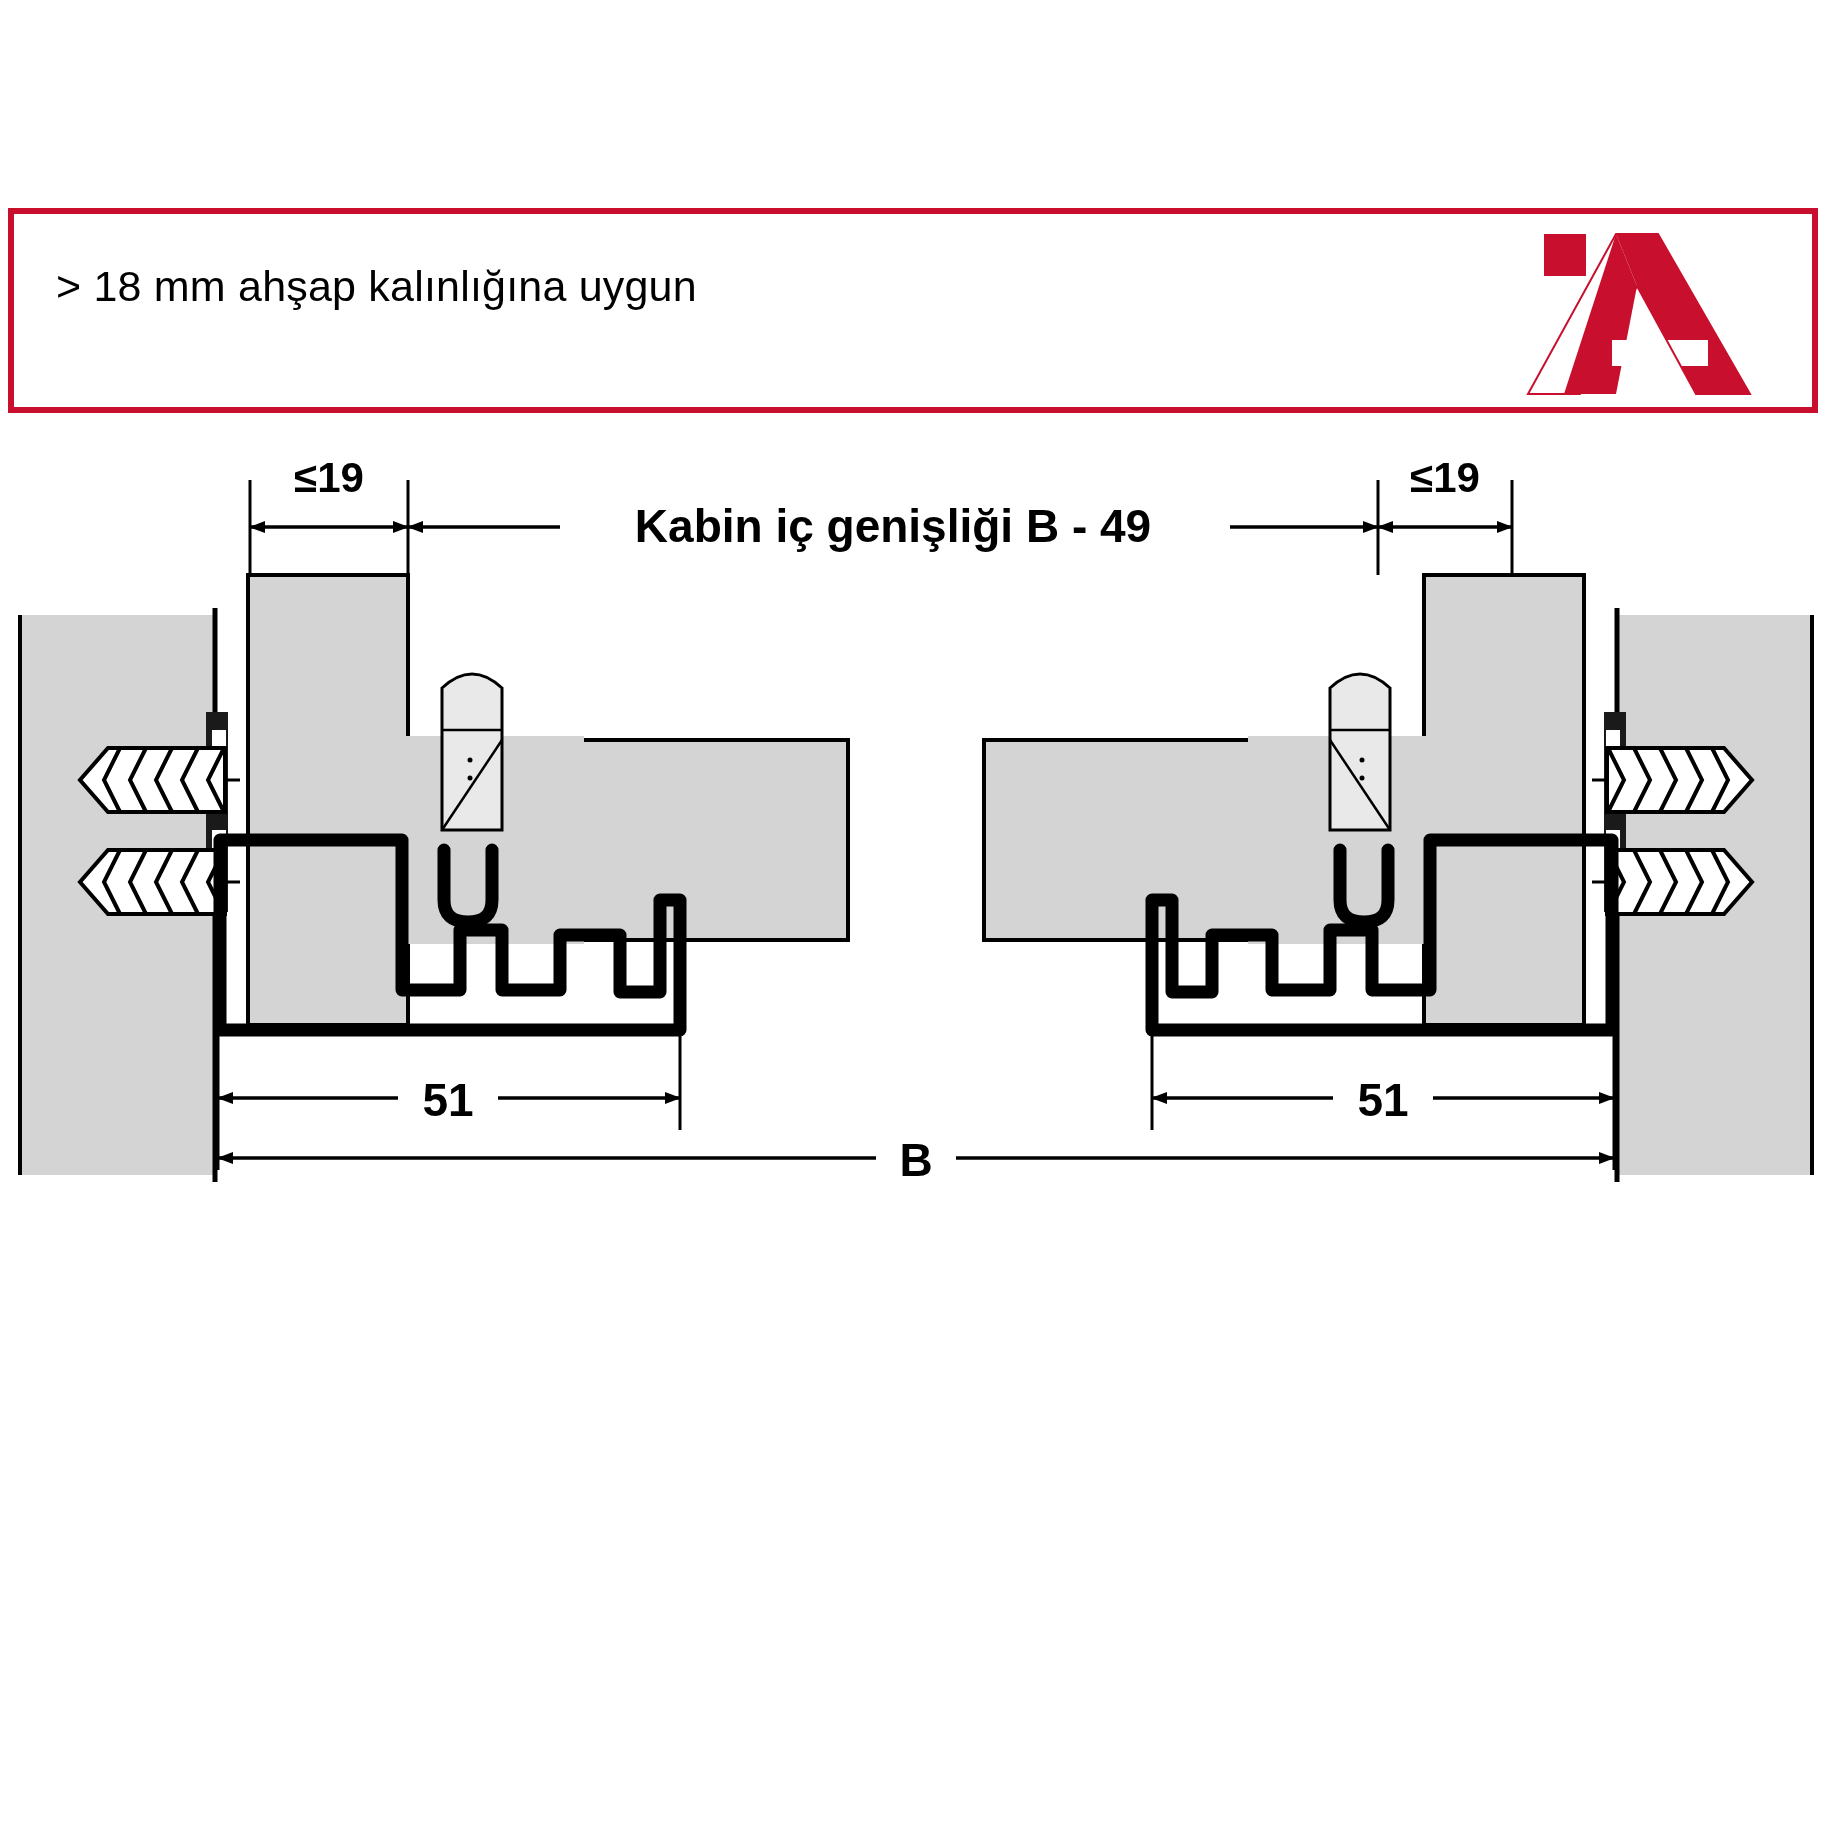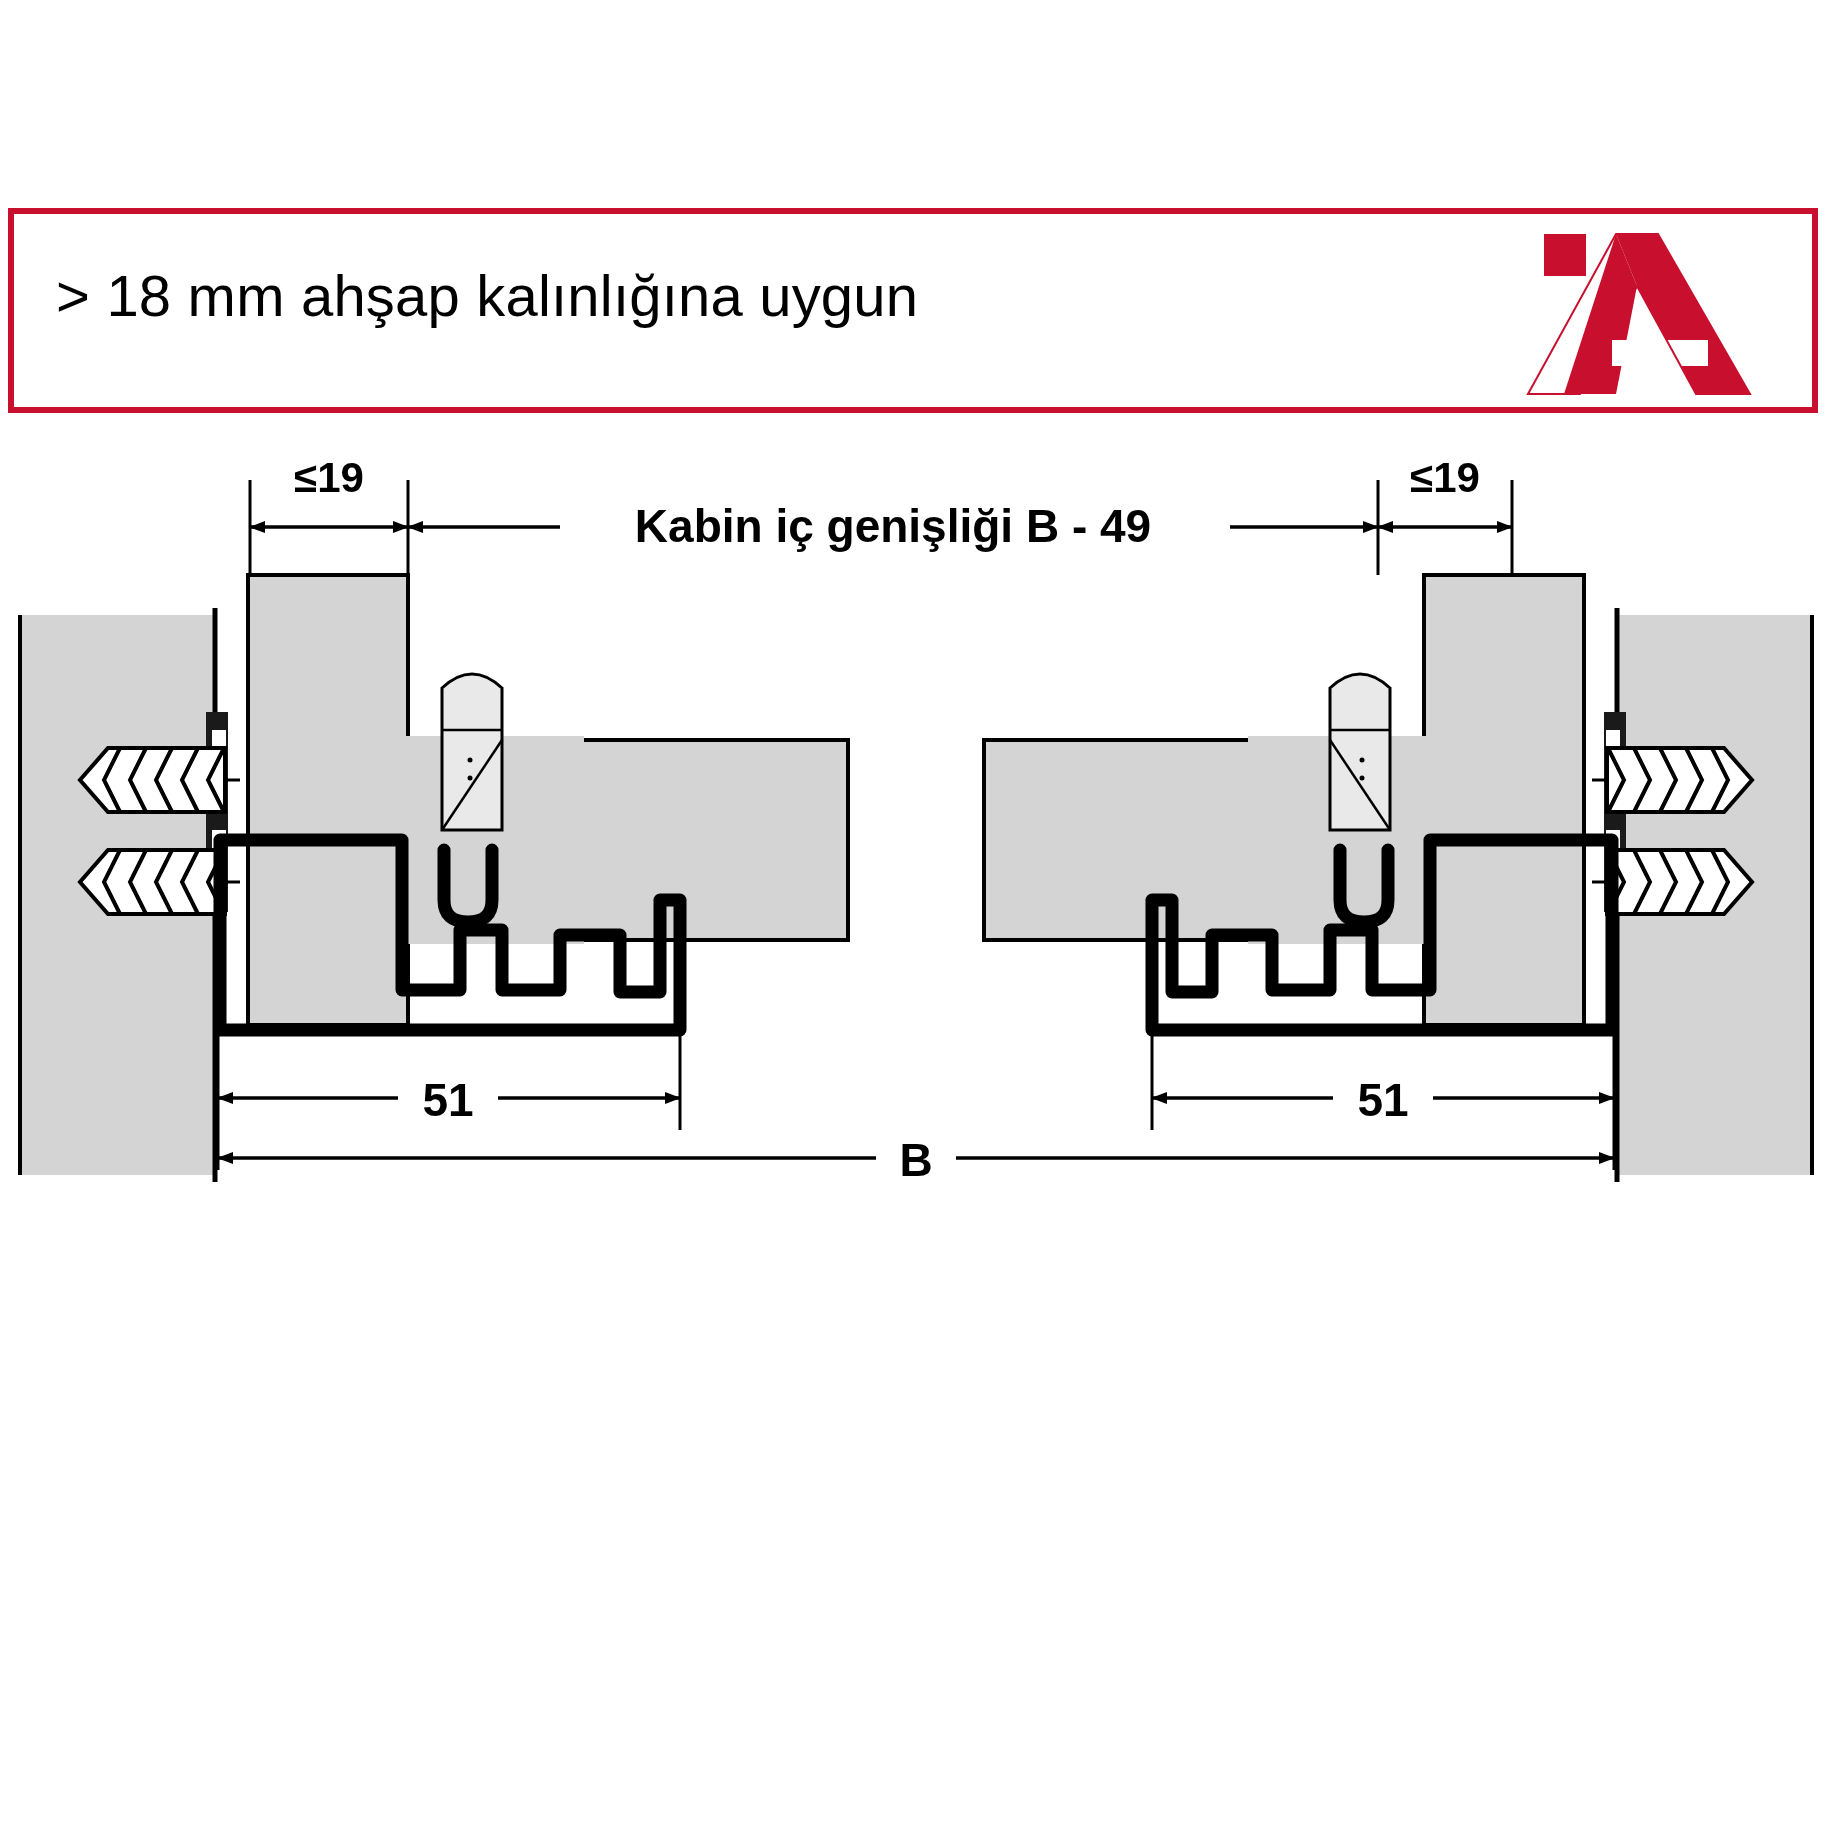--- a/index.html
+++ b/index.html
@@ -24,21 +24,21 @@
     width: 1810px;
     height: 205px;
     border: 6px solid #c8102e;
     box-sizing: border-box;
     background: #ffffff;
   }
   .banner-text {
     position: absolute;
     left: 42px;
     top: 48px;
-    font-size: 58px;
+    font-size: 43px;
     font-weight: 400;
     letter-spacing: 0.2px;
     white-space: nowrap;
   }
   .logo {
     position: absolute;
     right: 22px;
     top: 14px;
     width: 270px;
     height: 172px;

